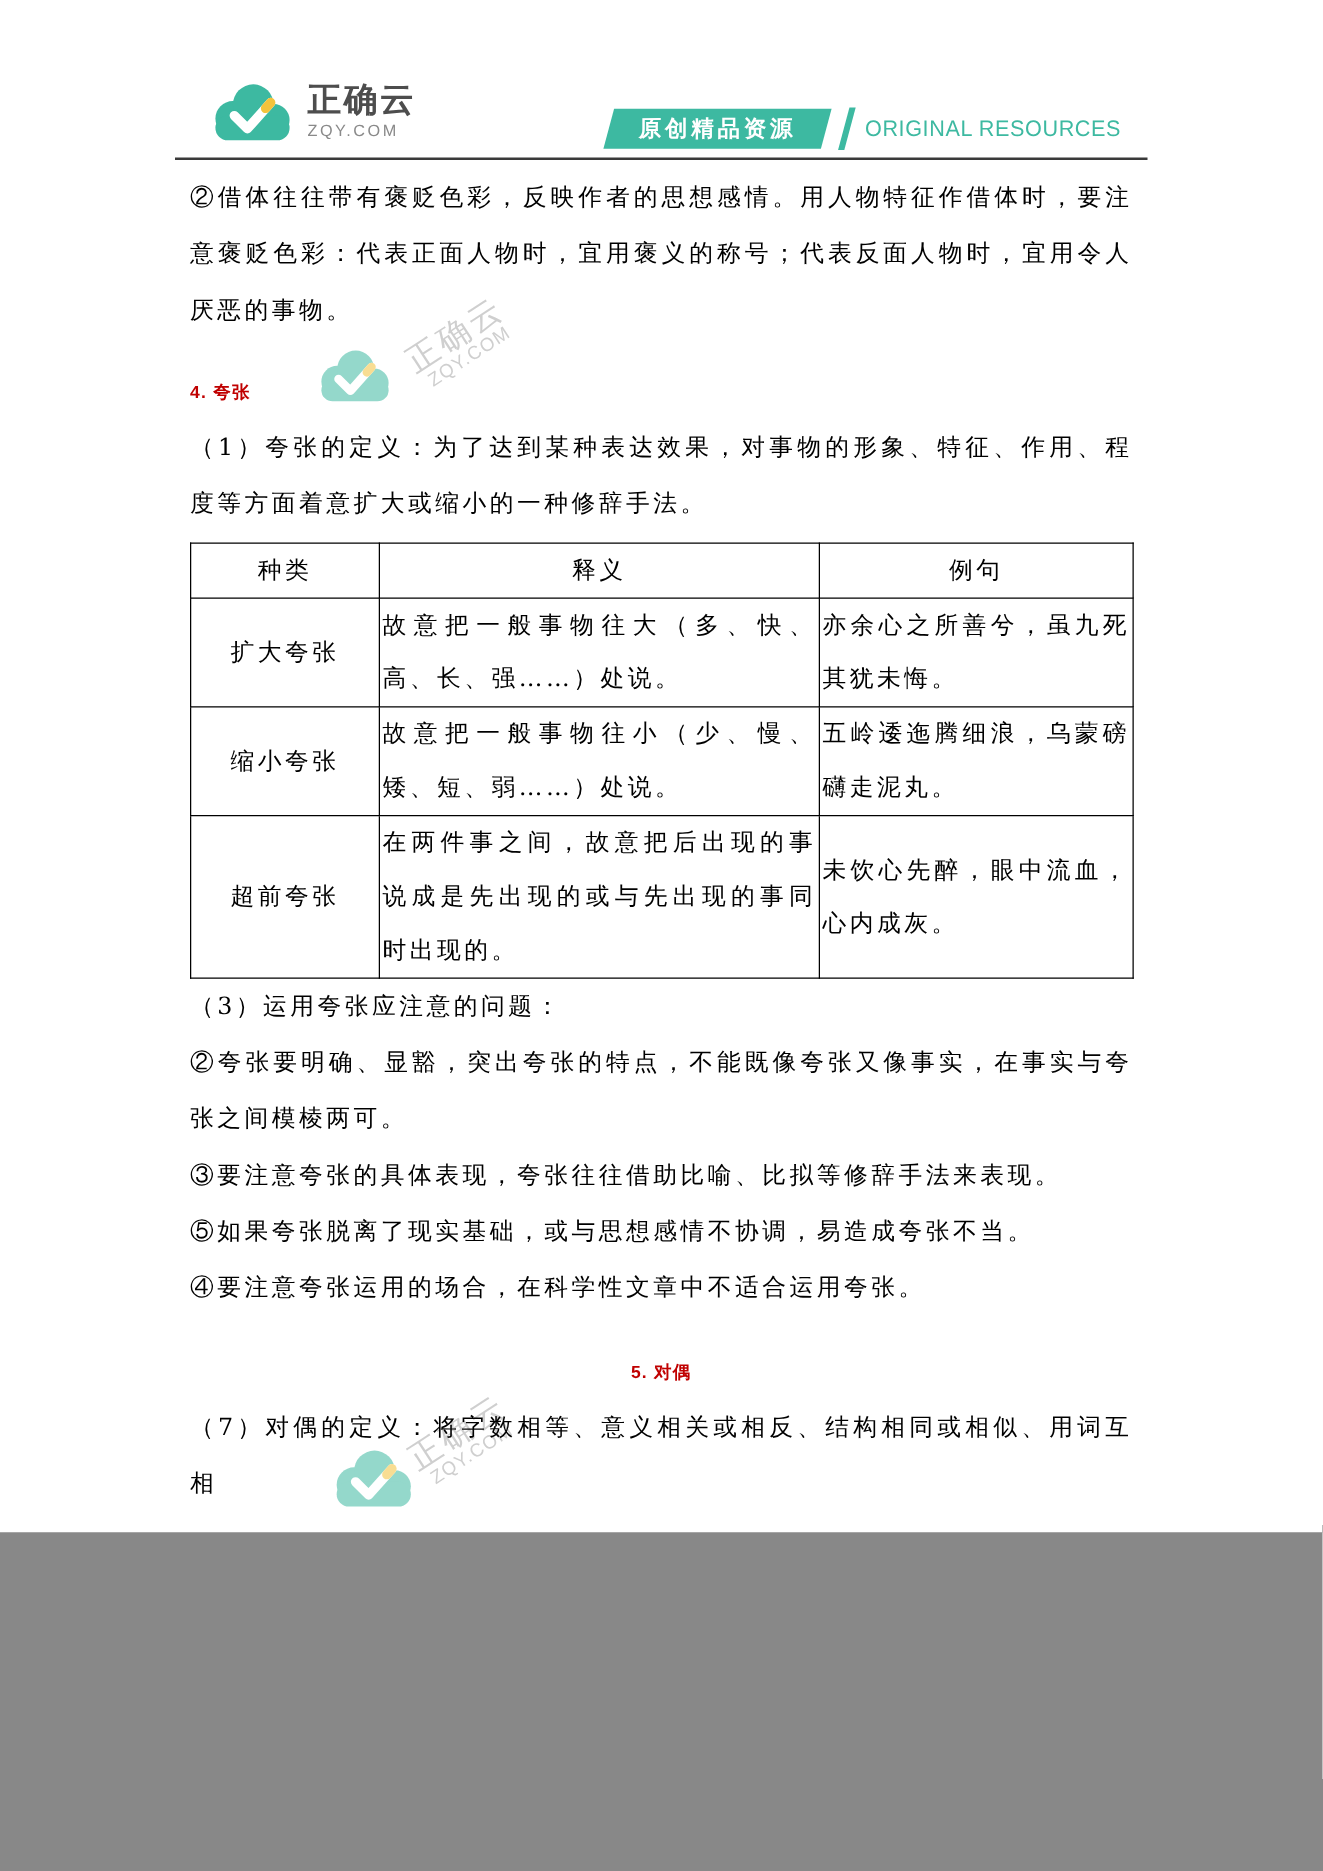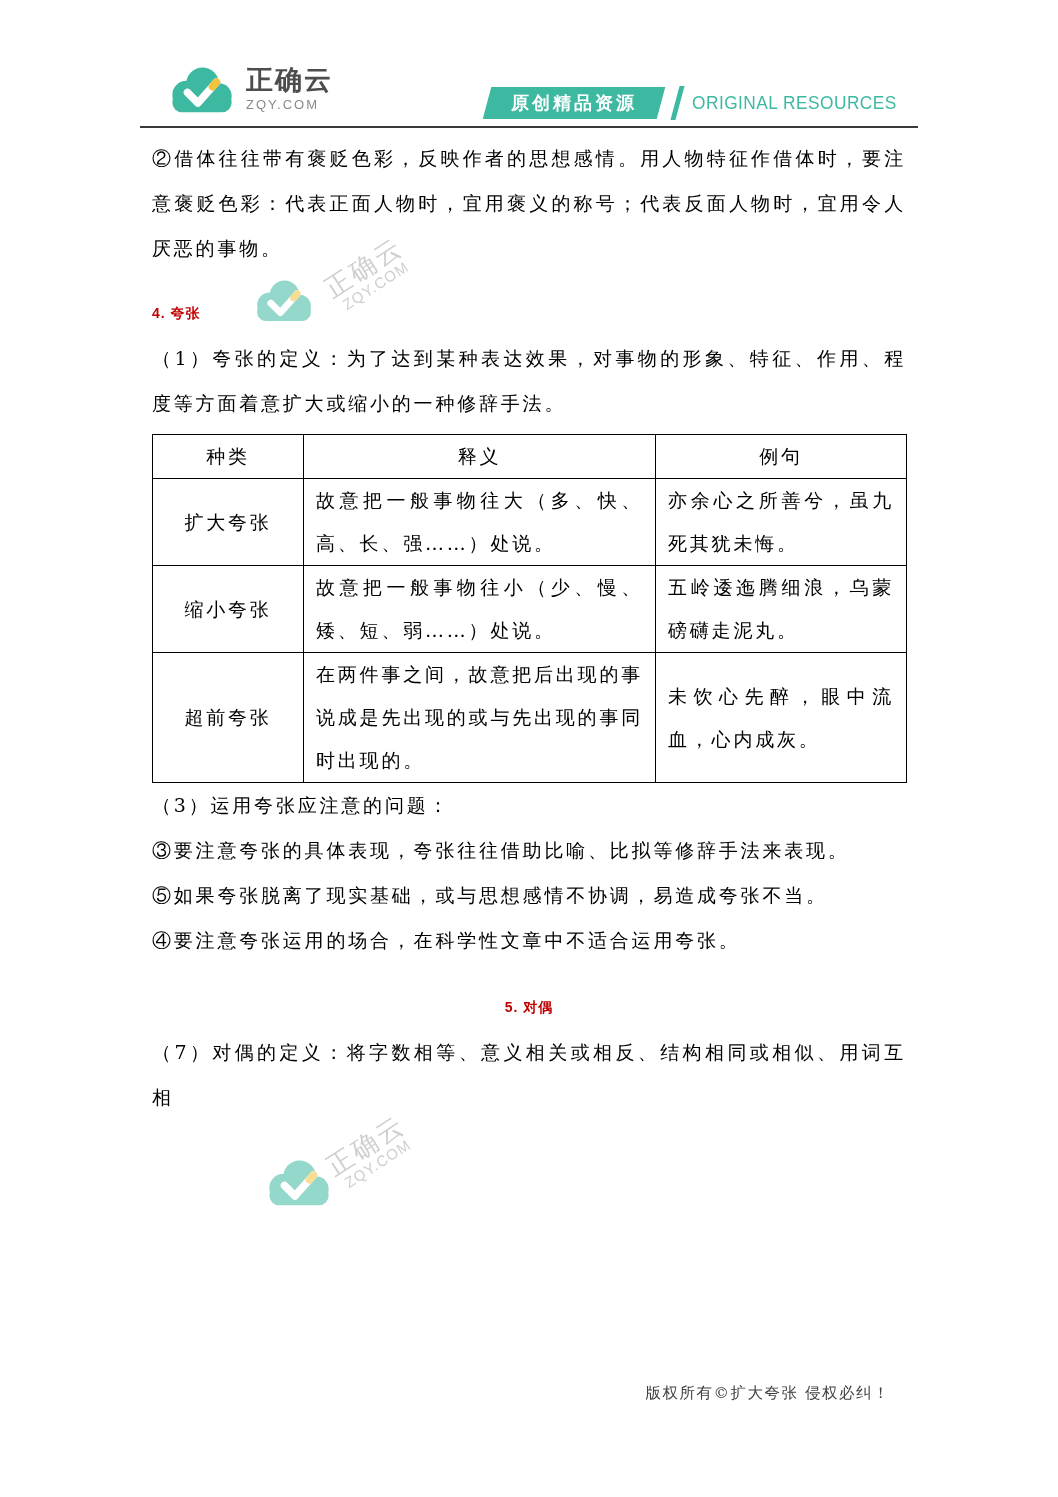--- a/index.html
+++ b/index.html
@@ -1,17 +1,17 @@
 <!DOCTYPE html>
 <html><head>
 <meta charset="utf-8">
 <style>
   html,body { margin:0; padding:0; background:#888; }
   .page {
-    position:relative; width:1058px; height:1497px; background:#ffffff;
+    position:relative; width:1058px; height:1226px; background:#ffffff;
     margin:0 auto; overflow:hidden;
     font-family:"DejaVu Serif", serif;
     color:#000;
   }
 
   
   .header-logo { position:absolute; top:64px; left:170px; display:flex; align-items:center; }
   .logo-cloud { width:64px; height:50px; }
   .logo-text { margin-left:12px; display:flex; flex-direction:column; line-height:1; }
   .logo-name { font-family:"Liberation Sans", sans-serif; font-weight:bold; font-size:27px; color:#4d4d4d; letter-spacing:2px; }
@@ -39,21 +39,21 @@
           font-size:19px; line-height:45px; letter-spacing:2.8px; text-align:justify; }
   .main p { margin:0; }
   .sec-heading { color:#c00000; font-family:"Liberation Sans", sans-serif; font-weight:bold;
                  font-size:14px; line-height:45px; letter-spacing:1px; margin:0; text-align:left; }
   .sec-heading.first { margin-top:20px; }
   .sec-heading.second { margin-top:22px;text-align:center; }
 
   
   table.kz { border-collapse:collapse; margin-top:8px; width:754px; table-layout:fixed; }
   table.kz td, table.kz th { border:1px solid #000; font-weight:normal; font-size:19px;
-                             letter-spacing:2.8px; line-height:43px; padding:0 12px; }
+                             letter-spacing:2.8px; line-height:43px; padding:0 2px; }
   col.c1 { width:151px; } col.c2 { width:352px; } col.c3 { width:251px; }
   tr.hrow th { height:40px; text-align:center; }
   td.type { text-align:center; vertical-align:middle; }
   td.desc, td.example { text-align:justify; vertical-align:middle; }
   tr.r1 { height:86px; } tr.r2 { height:82px; } tr.r3 { height:126px; }
 
   
   .footer { position:absolute; z-index:1; top:1383px; right:168px;
             font-size:15.5px; letter-spacing:1.5px; color:#3f3f3f; }
 </style>
@@ -148,20 +148,21 @@
       </tr>
       <tr class="r3">
         <td class="type">超前夸张</td>
         <td class="desc">在两件事之间，故意把后出现的事说成是先出现的或与先出现的事同时出现的。</td>
         <td class="example">未饮心先醉，眼中流血，心内成灰。</td>
       </tr>
     </tbody>
       </table>
 
     <p>（3）运用夸张应注意的问题：</p>
+    <p>②夸张要明确、显豁，突出夸张的特点，不能既像夸张又像事实，在事实与夸张之间模棱两可。</p>
     <p>③要注意夸张的具体表现，夸张往往借助比喻、比拟等修辞手法来表现。</p>
     <p>⑤如果夸张脱离了现实基础，或与思想感情不协调，易造成夸张不当。</p>
     <p>④要注意夸张运用的场合，在科学性文章中不适合运用夸张。</p>
 
     <p class="sec-heading second">5. 对偶</p>
     <p>（7）对偶的定义：将字数相等、意义相关或相反、结构相同或相似、用词互相</p>
 
   </div>
 
   <div class="footer">版权所有©扩大夸张 侵权必纠！</div>

